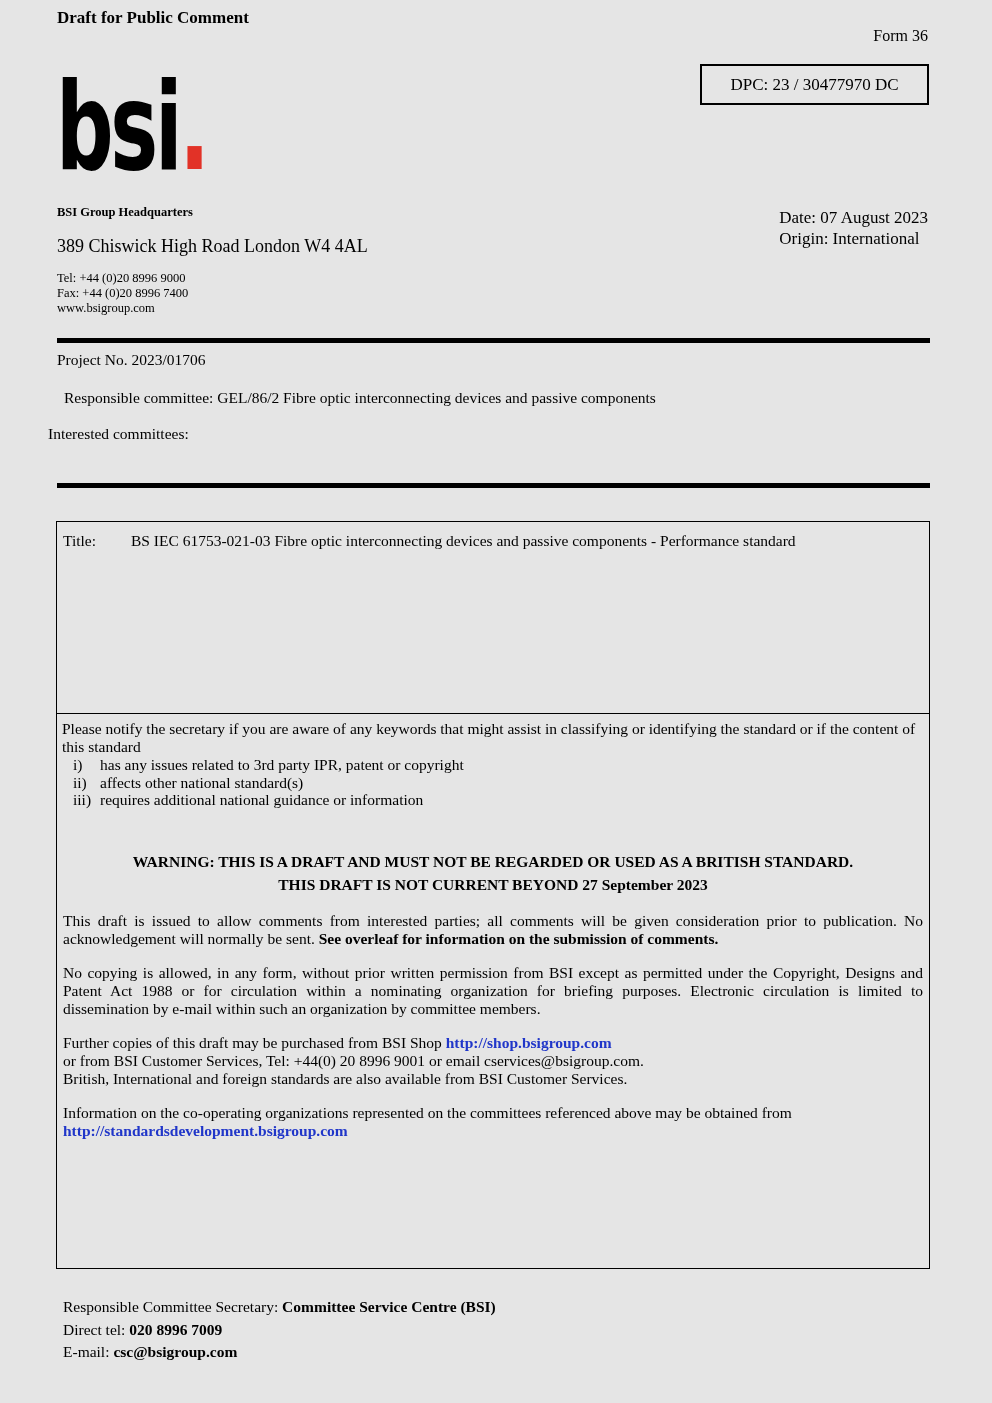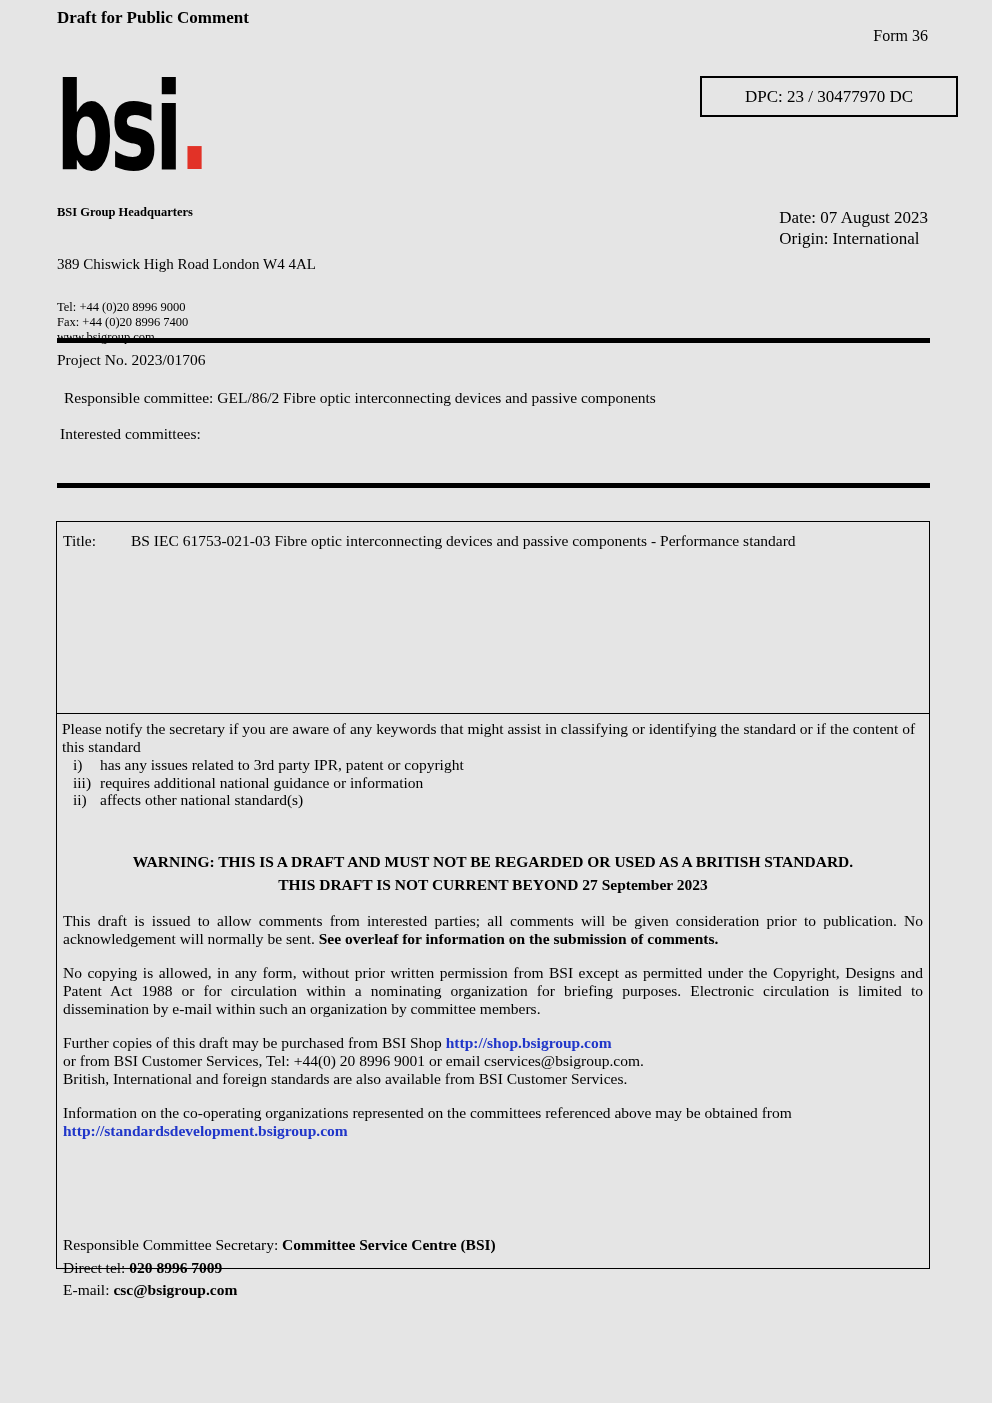--- a/index.html
+++ b/index.html
@@ -4,58 +4,58 @@
 <style>
   * { margin:0; padding:0; box-sizing:border-box; }
   html,body { background:#ffffff; }
   .page {
     position:relative; width:992px; height:1403px; background:#e5e5e5;
     font-family:"Liberation Serif", serif; color:#000; overflow:hidden;
   }
   .draft-label { position:absolute; left:57px; top:8px; font-weight:bold; font-size:17px; }
   .form-label  { position:absolute; right:64px; top:27px; font-size:16px; }
   .dpc-box {
-    position:absolute; left:700px; top:76px; width:258px; height:41px;
+    position:absolute; left:700px; top:64px; width:229px; height:41px;
     border:2px solid #000; display:flex; align-items:center; justify-content:center;
     font-size:17px;
   }
   .logo {
     position:absolute; left:56px; top:66px;
     font-family:"DejaVu Sans", sans-serif; font-weight:bold; font-size:122px;
     line-height:1; letter-spacing:-5px; transform:scaleX(0.66); transform-origin:left top;
   }
   .logo .dot { color:var(--logo_dot,#e23227); }
   .hq-block { position:absolute; left:57px; top:205px; font-size:12.5px; line-height:15px; }
-  .hq-title { font-weight:bold; margin-bottom:37px; }
-  .hq-address { margin-bottom:28px; font-size:15px; }
+  .hq-title { font-weight:bold; margin-bottom:19px; }
+  .hq-address { margin-bottom:17px; font-size:18px; }
   .date-block { position:absolute; right:64px; top:207px; font-size:17px; line-height:21px; }
   .bar { position:absolute; left:57px; width:873px; height:5px; background:#000; }
   .bar1 { top:338px; } .bar2 { top:483px; }
   .comments-row { position:absolute; left:57px; top:351px; width:873px; display:flex; justify-content:space-between; align-items:baseline; }
   .latest-date { font-weight:bold; font-size:16.5px; padding-left:5px; }
   .project-no { font-size:15.5px; }
   .resp-committee { position:absolute; left:64px; top:389px; font-size:15.5px; }
-  .interested { position:absolute; left:60px; top:425px; font-size:15.5px; }
+  .interested { position:absolute; left:48px; top:425px; font-size:15.5px; }
   .big-box { position:absolute; left:56px; top:521px; width:874px; height:748px; border:1.5px solid #000; font-size:15.5px; }
   .title-section { display:flex; height:191px; padding:9px 8px 0 6px; line-height:19px; }
   .title-label { width:68px; flex-shrink:0; }
   .title-content { flex:1; }
   .title-line1 { margin-bottom:20px; }
   .title-line2 { padding-right:34px; }
   .keywords-section { border-top:1.5px solid #000; height:122px; padding:6px 8px 0 5px; line-height:17.5px; }
   .kw-items { margin-top:1px; margin-left:11px; }
   .kw-item { display:flex; }
   .kw-num { width:27px; flex-shrink:0; }
   .notice-section { border-top:0; padding:15px 6px 0 6px; }
   .warning { text-align:center; font-weight:bold; font-size:15.5px; line-height:23px; }
   .body-p { margin:16px 0 0 0; line-height:18px; text-align:justify; }
   .body-p.left { text-align:left; }
   .b { font-weight:bold; }
   .link { color:var(--link,#2036c9); font-weight:bold; text-decoration:none; cursor:pointer; }
-  .footer { position:absolute; left:63px; top:1234px; font-size:15.5px; line-height:22.5px; }
+  .footer { position:absolute; left:63px; top:1296px; font-size:15.5px; line-height:22.5px; }
 </style>
 </head>
 <body>
 
 <div class="page">
 
   <div class="draft-label">Draft for Public Comment</div>
   <div class="form-label">Form 36</div>
 
   <div class="dpc-box">
@@ -100,26 +100,26 @@
     </div>
 
     <div class="keywords-section">
       <div class="kw-intro">Please notify the secretary if you are aware of any keywords that might assist in classifying or identifying the standard or if the content of this standard</div>
       <div class="kw-items">
         <div class="kw-item">
           <span class="kw-num">i)</span>
           <span>has any issues related to 3rd party IPR, patent or copyright</span>
         </div>
         <div class="kw-item">
+          <span class="kw-num">ii)</span>
+          <span>affects other national standard(s)</span>
+        </div>
+        <div class="kw-item">
           <span class="kw-num">iii)</span>
           <span>requires additional national guidance or information</span>
-        </div>
-        <div class="kw-item">
-          <span class="kw-num">ii)</span>
-          <span>affects other national standard(s)</span>
         </div>
       </div>
     </div>
 
     <div class="notice-section">
       <div class="warning">
         <div>WARNING: THIS IS A DRAFT AND MUST NOT BE REGARDED OR USED AS A BRITISH STANDARD.</div>
         <div>THIS DRAFT IS NOT CURRENT BEYOND 27 September 2023</div>
       </div>
 

